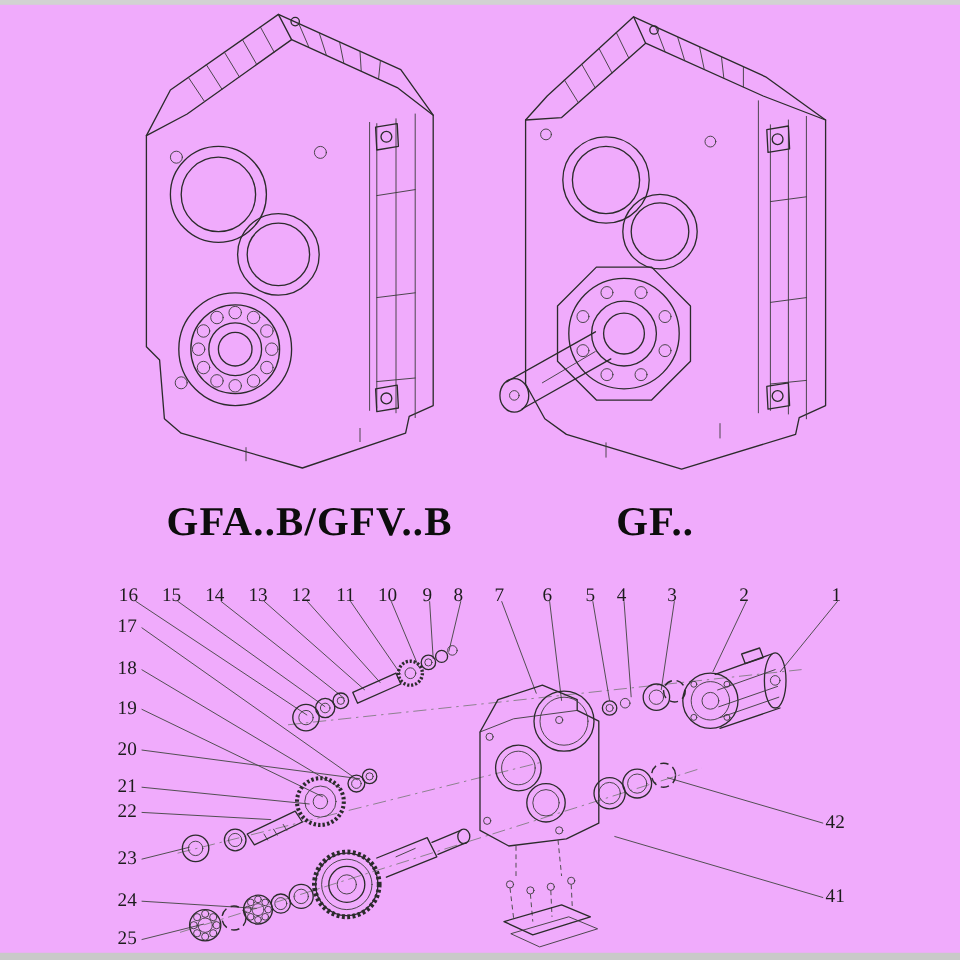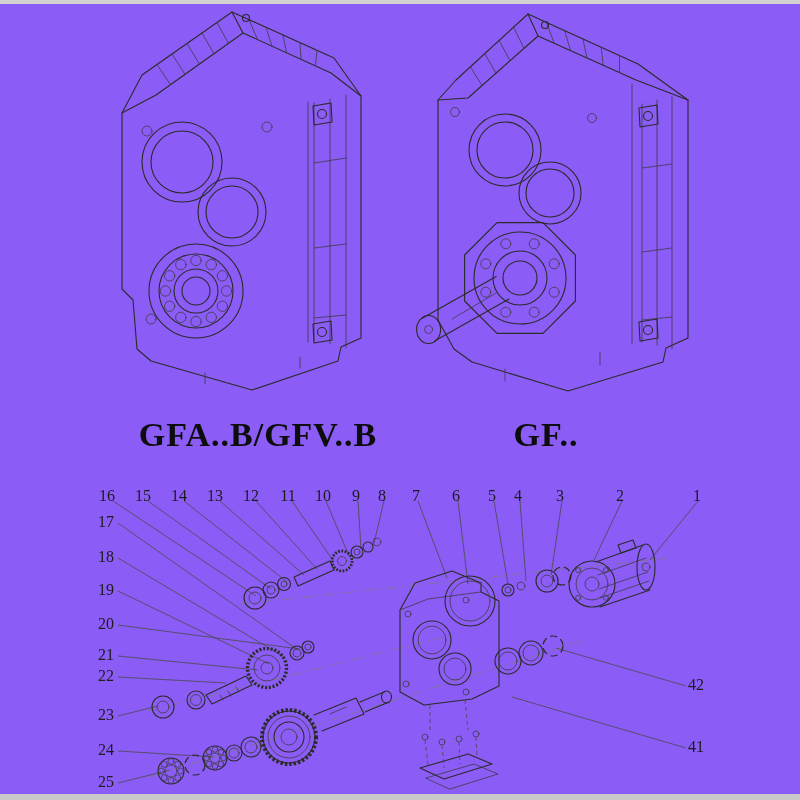--- a/index.html
+++ b/index.html
@@ -1,16 +1,16 @@
 <!DOCTYPE html>
 <html><head>
 <meta charset="utf-8">
 <style>
   html,body{margin:0;padding:0;background:#ffffff;}
-  .page{position:relative;width:800px;height:800px;background:#8b5cf6;overflow:hidden;
+  .page{position:relative;width:800px;height:800px;background:#f0abfc;overflow:hidden;
         font-family:"Liberation Serif", serif;}
   .edge-bar{position:absolute;left:0;width:800px;background:#d2d2d2;}
   .edge-bar.top{top:0;height:4px;}
   .edge-bar.bottom{bottom:0;height:6px;background:#c9c9c9;}
   svg{position:absolute;left:0;top:0;}
   .ln{stroke:#2b2b2b;stroke-width:1.1;fill:none;stroke-linejoin:round;stroke-linecap:round;}
   .thin{stroke:#3a3a3a;stroke-width:.75;fill:none;stroke-linecap:round;}
   .leader{stroke:#4a4a4a;stroke-width:.8;fill:none;}
   .axis{stroke:#7a7a7a;stroke-width:.7;stroke-dasharray:11 4 2 4;fill:none;}
   .dash{stroke:#4a4a4a;stroke-width:.8;stroke-dasharray:4 3;fill:none;}

